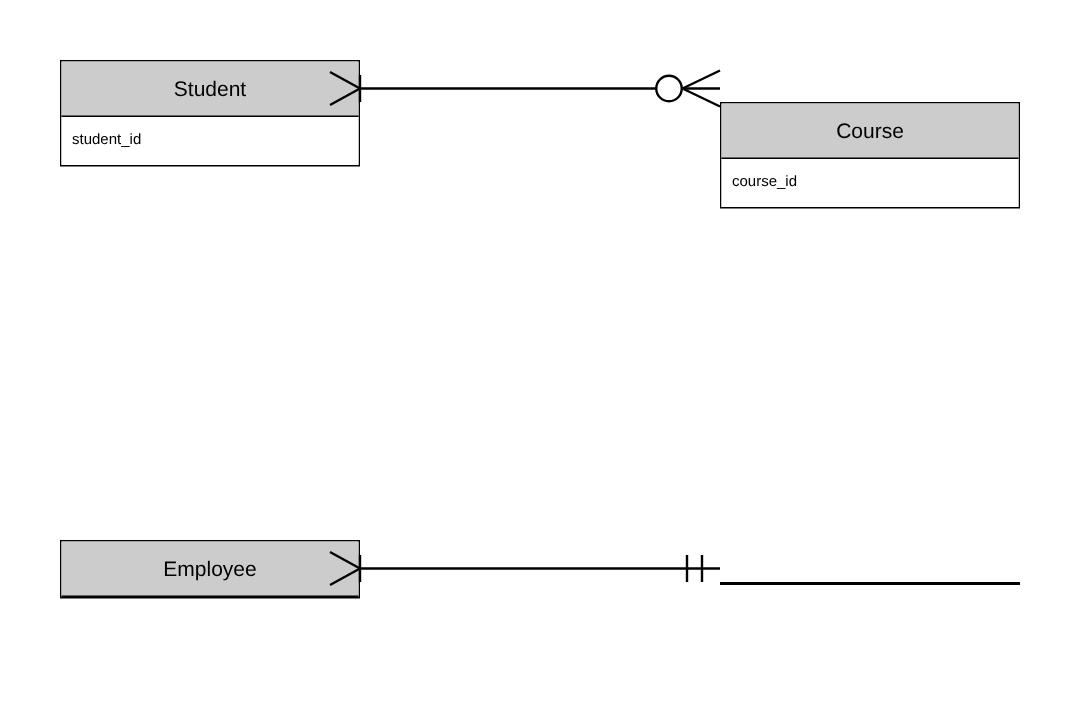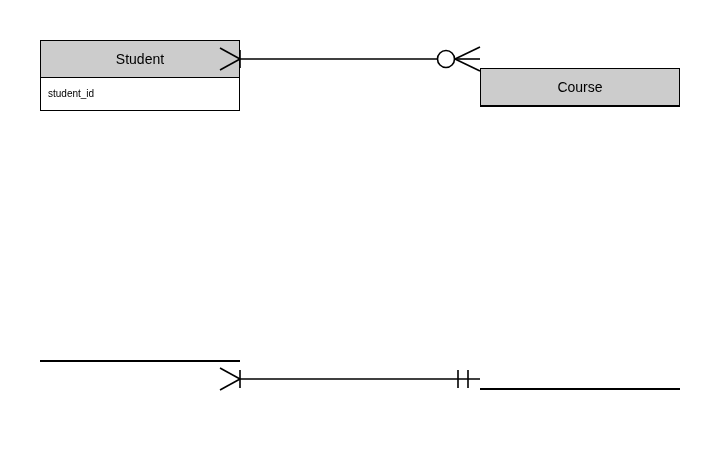--- a/index.html
+++ b/index.html
@@ -103,26 +103,28 @@
       <g>
         <circle class="conn-circle" cx="216" cy="19" r="8.5"></circle>
         <line class="conn-line" x1="225" y1="19" x2="250" y2="19"></line>
         <line class="conn-line" x1="225" y1="19" x2="250" y2="7"></line>
         <line class="conn-line" x1="225" y1="19" x2="250" y2="31"></line>
       </g>
     </svg>
 
     <div class="entity-box right">
       <div class="entity-header">Course</div>
+      <div class="entity-attr">course_id</div>
     </div>
   </div>
 
 
   <div class="er-row" style="top:360px;">
     <div class="entity-box left">
+      <div class="entity-header">Employee</div>
     </div>
 
     <svg class="connector-svg" viewBox="0 0 260 72">
       <line class="conn-line" x1="10" y1="19" x2="250" y2="19"></line>
 
       <g>
         <line class="conn-line" x1="10" y1="19" x2="-10" y2="8"></line>
         <line class="conn-line" x1="10" y1="19" x2="-10" y2="30"></line>
         <line class="conn-line" x1="10" y1="10" x2="10" y2="28"></line>
       </g>

